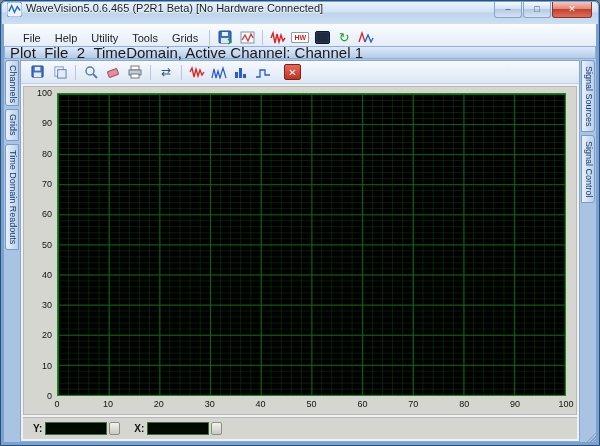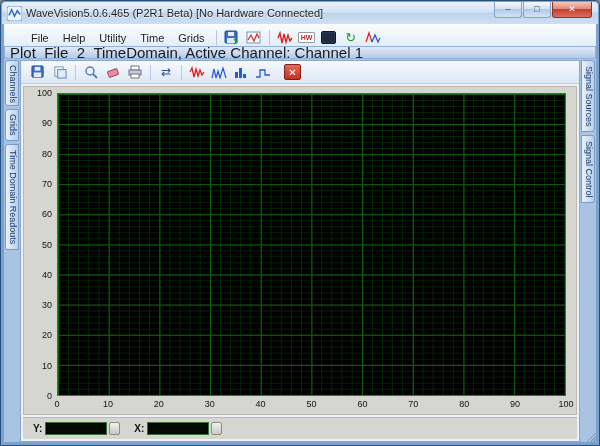--- a/index.html
+++ b/index.html
@@ -5,35 +5,35 @@
   * { margin:0; padding:0; box-sizing:border-box; }
   html,body { width:600px; height:446px; font-family:"Liberation Sans", sans-serif; background:#888; }
 
   #window { position:relative; width:600px; height:446px; border:1px solid #26507d;
     background:#aec8e6; overflow:hidden; border-radius:5px 5px 0 0;
     box-shadow:inset 0 0 0 3px #7ba2cf; }
 
   
   .titlebar { position:absolute; left:1px; top:1px; right:1px; height:22px;
     background:linear-gradient(#e9f2fc 0%, #d2e2f4 45%, #bdd4ec 50%, #cddff3 100%);
-    border-radius:4px 4px 0 0; display:flex; align-items:center; padding-left:5px; }
+    border-radius:4px 4px 0 0; display:flex; padding-left:5px; }
   .app-icon { width:15px; height:15px; margin-right:4px; flex:0 0 auto; }
   .title-text { font-size:11px; color:#1c1c1c; text-shadow:0 1px 1px #fff; white-space:nowrap; }
   .caption-buttons { position:absolute; right:6px; top:0; display:flex; }
   .cap-btn { width:28px; height:16px; border:1px solid #88a4c4; border-top:none;
     background:linear-gradient(#f5fafe,#cfdff1 50%,#b4cbe6 50%,#d4e3f4);
     border-radius:0 0 3px 3px; font-size:9px; line-height:15px; text-align:center; color:#23466e;
     margin-left:1px; cursor:default; }
   .cap-btn.close { width:40px; background:linear-gradient(#f6c6bd,#e08171 50%,#c6402e 50%,#d8705f);
     color:#fff; border-color:#8f3326; }
 
   
   .menubar { position:absolute; left:3px; right:3px; top:23px; height:28px;
     background:linear-gradient(#fafcfe,#dfeaf6); border-bottom:1px solid #b5c8e0;
-    display:flex; align-items:center; padding-left:20px; }
+    display:flex; align-items:center; padding-left:12px; }
   .menu-item { font-size:11px; color:#222; padding:2px 7px; border-radius:2px; }
   .tb-sep { width:1px; height:15px; background:#b8c8dc; margin:0 4px; }
   .tb-btn { width:20px; height:19px; display:flex; align-items:center; justify-content:center;
     border:1px solid transparent; border-radius:2px; margin:0 1px; }
   .tb-btn svg { display:block; }
   .glyph { font-size:13px; line-height:1; }
   .hw-chip { font-size:7px; font-weight:bold; color:#c22; background:#fff; border:1px solid #999;
     padding:1px 2px; border-radius:1px; }
   .dark-chip { width:15px; height:13px; background:#1d2a40; border:1px solid #0d1830; border-radius:2px;
     box-shadow:inset 0 0 2px #3f587e; }
@@ -116,21 +116,21 @@
       <div class="cap-btn">–</div>
       <div class="cap-btn">□</div>
       <div class="cap-btn close">✕</div>
     </div>
   </div>
 
   <div class="menubar">
     <span class="menu-item">File</span>
     <span class="menu-item">Help</span>
     <span class="menu-item">Utility</span>
-    <span class="menu-item">Time</span>
+    <span class="menu-item">Tools</span>
     <span class="menu-item">Grids</span>
     <span class="tb-sep"></span>
 
     <div class="tb-btn">
       <svg width="15" height="15" viewBox="0 0 15 15">
         <rect x="1" y="1" width="12" height="12" rx="1" fill="#3a6fc4" stroke="#234a8a"></rect>
         <rect x="4" y="2" width="6" height="4" fill="#e8eef8"></rect>
         <rect x="3" y="8" width="8" height="5" fill="#dfe8f5"></rect>
         <polyline points="10,9 13,12 10,14" fill="none" stroke="#1d9e2f" stroke-width="1.5"></polyline>
       </svg>

